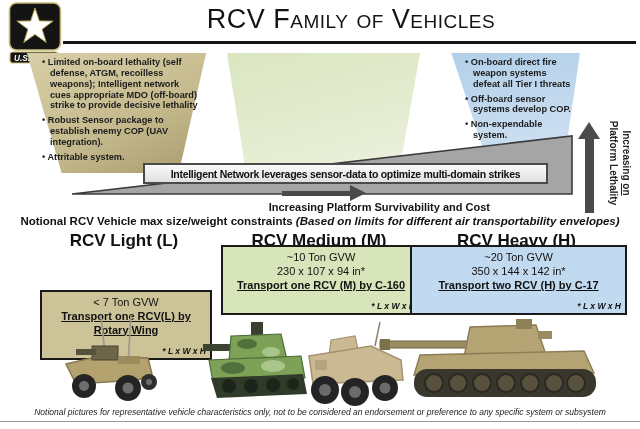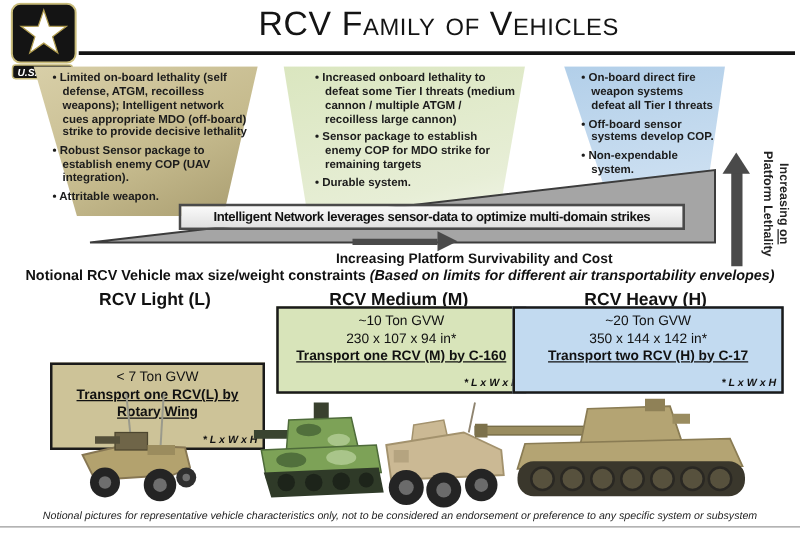--- a/index.html
+++ b/index.html
@@ -50,21 +50,21 @@
           transform:rotate(90deg);transform-origin:50% 50%;
           font-size:10px;font-weight:bold;text-align:center;line-height:1.25;color:#222;}
   .vlabel .ul{text-decoration:underline;}
 
   
   .constraints-heading{position:absolute;left:0;top:215px;width:640px;text-align:center;font-size:11.5px;color:#111;}
   .constraints-heading .b{font-weight:bold;}
   .constraints-heading .i{font-weight:bold;font-style:italic;}
 
   
-  .spec-title{position:absolute;top:231px;text-align:center;font-weight:bold;font-size:14px;color:#111;}
+  .spec-title{position:absolute;top:231px;text-align:center;font-weight:bold;font-size:17px;color:#111;}
   .spec-box{position:absolute;top:245px;height:62px;border:2.5px solid #1a1a1a;
             text-align:center;font-size:11px;line-height:1.25;padding-top:4px;box-sizing:content-box;color:#111;}
   .spec-box .transport{font-weight:bold;text-decoration:underline;}
   .spec-box .foot{position:absolute;right:4px;bottom:1px;font-size:8.5px;font-style:italic;font-weight:bold;}
   .t1{left:40px;width:168px;} .t2{left:221px;width:196px;} .t3{left:410px;width:213px;}
   .b1{left:40px;width:168px;background:#cdc398;margin-top:45px;}
   .b2{left:221px;width:196px;background:#d8e4ba;}
   .b3{left:410px;width:213px;background:#c2daf0;}
   .b1 .inner,.b2 .inner{padding:0 12px;} .b3 .inner{padding:0 12px;}
 
@@ -92,30 +92,25 @@
   </svg>
 
   <div class="title">RCV Family of Vehicles</div>
   <div class="title-rule"></div>
 
   <div class="cap cap1">
     <div class="bg"></div>
     <div class="content">
       <div class="bullet">Limited on-board lethality (self defense, ATGM, recoilless weapons); Intelligent network cues appropriate MDO (off-board) strike to provide decisive lethality</div>
       <div class="bullet">Robust Sensor package to establish enemy COP (UAV integration).</div>
-      <div class="bullet">Attritable weapon.</div>
+      <div class="bullet">Attritable system.</div>
     </div>
   </div>
   <div class="cap cap2">
     <div class="bg"></div>
-    <div class="content" style="padding-left:26px;">
-      <div class="bullet">Increased onboard lethality to defeat some Tier I threats (medium cannon / multiple ATGM / recoilless large cannon)</div>
-      <div class="bullet">Sensor package to establish enemy COP for MDO strike for remaining targets</div>
-      <div class="bullet">Durable system.</div>
-    </div>
   </div>
   <div class="cap cap3">
     <div class="bg"></div>
     <div class="content" style="padding-left:12px;">
       <div class="bullet">On-board direct fire weapon systems defeat all Tier I threats</div>
       <div class="bullet">Off-board sensor systems develop COP.</div>
       <div class="bullet">Non-expendable system.</div>
     </div>
   </div>
 

